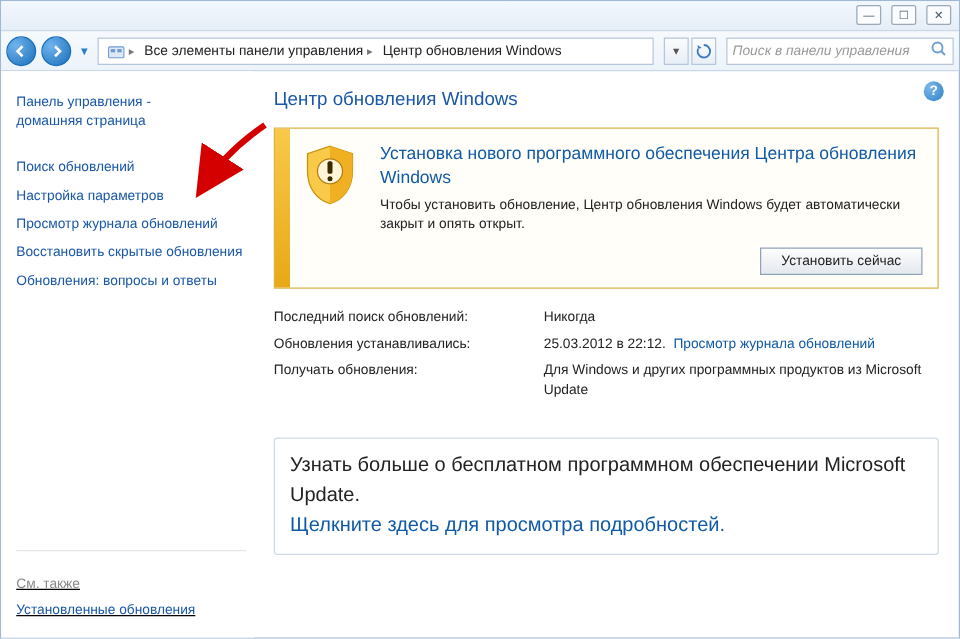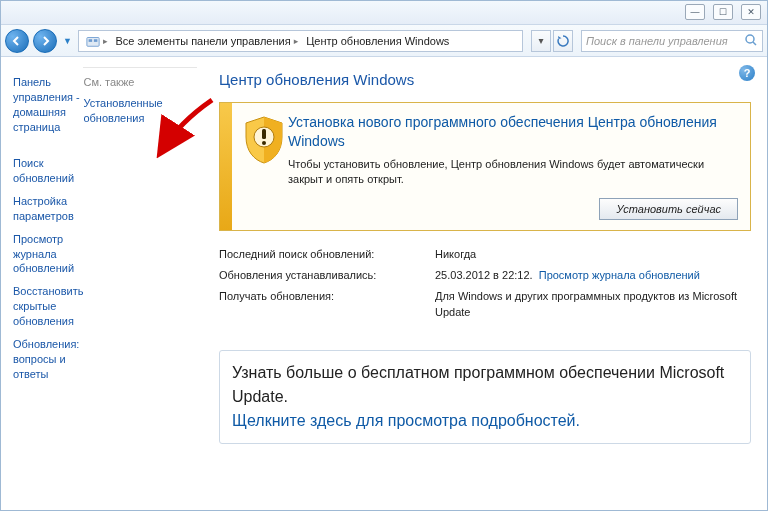--- a/index.html
+++ b/index.html
@@ -129,35 +129,36 @@
   .body-area {
     display: flex;
     height: calc(511px - 24px - 32px - 2px);
   }
   .sidebar {
     width: 202px;
     background: #fff;
     padding: 10px 6px 6px 12px;
     position: relative;
     display: flex;
-    flex-direction: row;
+    flex-direction: column;
   }
   .sidebar-top {
     flex: 1;
   }
   .side-link {
     color: #1a57a8;
     font-size: 11px;
     margin: 8px 0;
     line-height: 1.35;
     cursor: pointer;
   }
   .side-lower {
     border-top: 1px solid #e6e6e6;
-    padding-top: 8px;
+    padding-top: 20px;
+    text-decoration: underline;
   }
   .see-also {
     color: #888;
     font-size: 11px;
     margin-bottom: 8px;
   }
   .main {
     flex: 1;
     padding: 14px 16px 10px 16px;
     position: relative;
@@ -186,21 +187,21 @@
     border: 1px solid #d9b44a;
     background: #fffef9;
     display: flex;
     margin-bottom: 16px;
   }
   .alert-stripe {
     width: 12px;
     background: linear-gradient(#f8c94a, #e8a817);
   }
   .alert-content {
-    padding: 10px 12px 10px 0;
+    padding: 10px 12px 10px 16px;
     flex: 1;
     position: relative;
   }
   .shield {
     position: absolute;
     left: 10px;
     top: 12px;
     width: 44px;
     height: 50px;
   }
@@ -231,21 +232,20 @@
     justify-content: flex-end;
   }
   .install-btn {
     background: linear-gradient(#fdfdfd,#e4e9ef);
     border: 1px solid #8ea2b8;
     border-radius: 0;
     padding: 4px 16px;
     font-size: 11px;
     color: #222;
     cursor: pointer;
-    font-style: italic;
   }
   .info-rows {
     font-size: 11px;
     color: #222;
     margin-bottom: 30px;
   }
   .info-row {
     display: flex;
     margin-bottom: 6px;
     line-height: 1.4;

